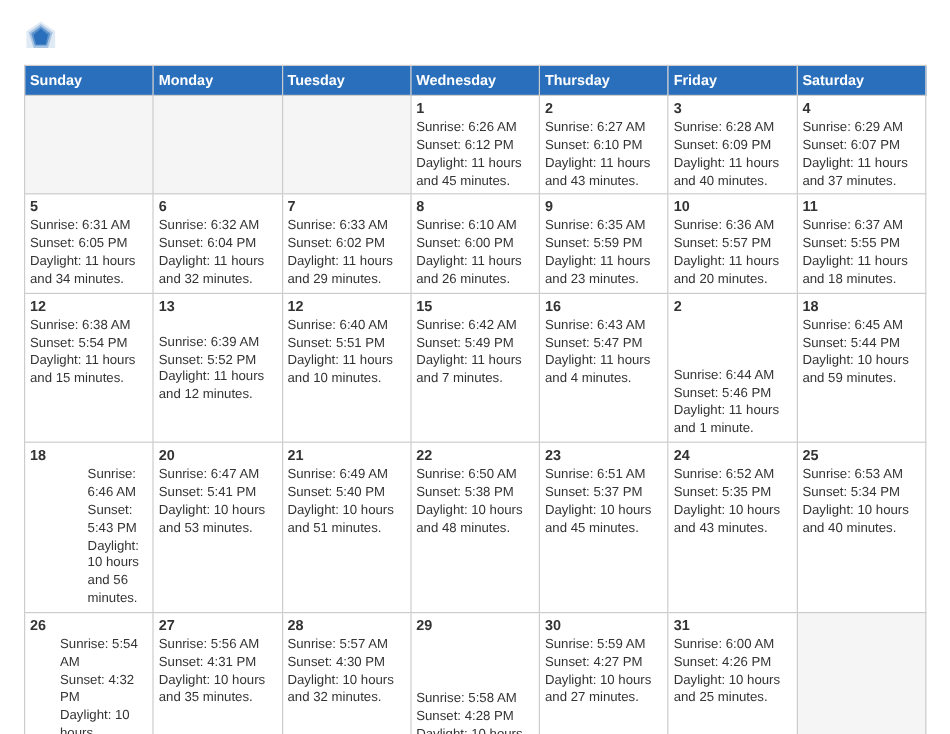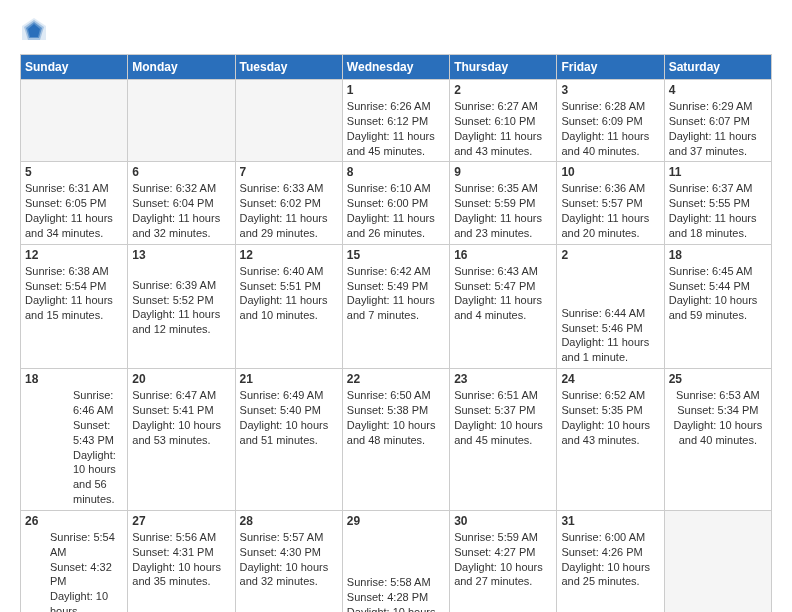--- a/index.html
+++ b/index.html
@@ -306,21 +306,21 @@
           </td>
           <td>
             <span class="day-num">24</span>
             <div class="day-info" style="white-space: pre-line;">Sunrise: 6:52 AM
 Sunset: 5:35 PM
 Daylight: 10 hours
 and 43 minutes.</div>
           </td>
           <td>
             <span class="day-num">25</span>
-            <div class="day-info" style="white-space: pre-line; text-align: center;">Sunrise: 6:53 AM
+            <div class="day-info" style="white-space: pre-line;">Sunrise: 6:53 AM
 Sunset: 5:34 PM
 Daylight: 10 hours
 and 40 minutes.</div>
           </td>
         </tr>
         <tr>
           <td>
             <span class="day-num">26</span>
             <div class="day-info" style="white-space: pre-line; margin-left: 25px;">Sunrise: 5:54 AM
 Sunset: 4:32 PM

